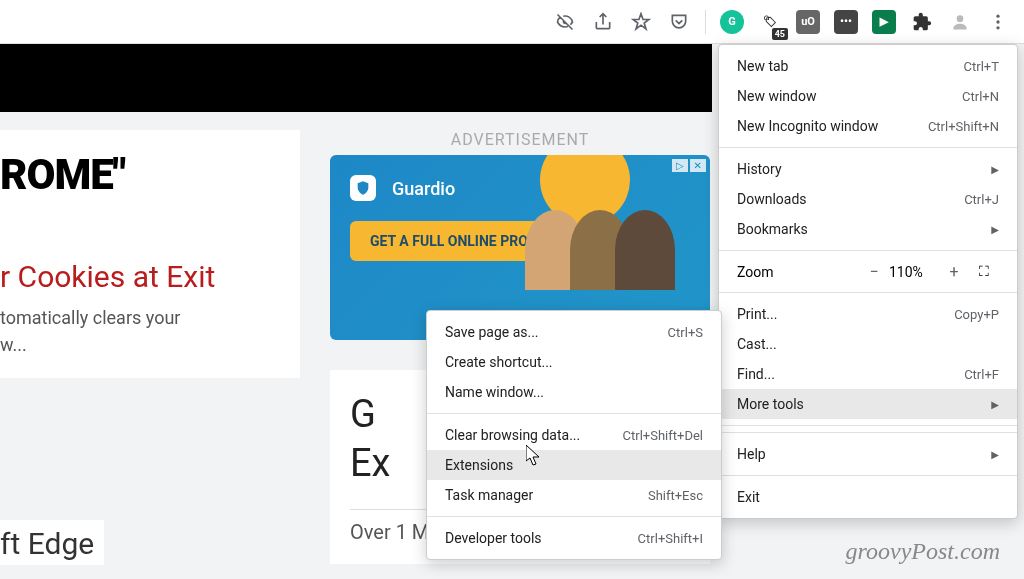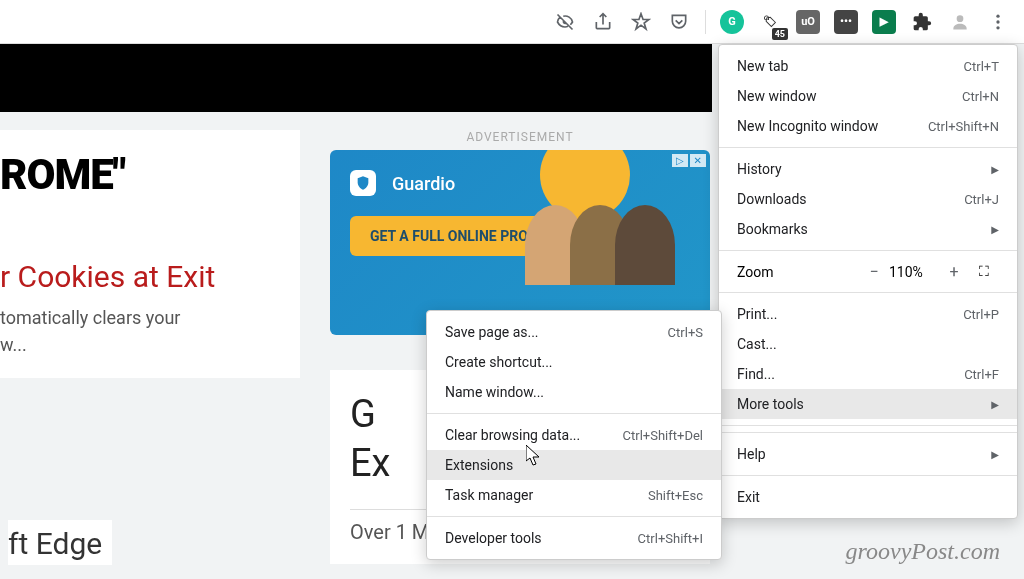--- a/index.html
+++ b/index.html
@@ -10,24 +10,24 @@
 .toolbar-icon svg { width: 20px; height: 20px; }
 .badge { position: absolute; bottom: -2px; right: -2px; background: #333; color: #fff; font-size: 9px; padding: 1px 3px; border-radius: 2px; font-weight: bold; }
 .ext-icon { width: 24px; height: 24px; border-radius: 4px; display: flex; align-items: center; justify-content: center; font-size: 11px; font-weight: bold; }
 
 .black-band { position: absolute; top: 44px; left: 0; width: 712px; height: 68px; background: #000; }
 
 .content-left { position: absolute; top: 130px; left: 0; width: 300px; background: #fff; padding: 20px 10px 20px 0; }
 .content-left h1 { font-size: 42px; font-weight: 900; letter-spacing: -1px; margin-bottom: 60px; }
 .content-left h2 { font-size: 30px; font-weight: 400; color: #b91c1c; margin-bottom: 10px; }
 .content-left p { font-size: 18px; color: #555; line-height: 1.5; }
-.edge-text { position: absolute; top: 520px; left: 0; font-size: 30px; color: #333; background: #fff; padding: 6px 10px 4px 0; margin-left: 8px; }
+.edge-text { position: absolute; top: 520px; left: 0; font-size: 30px; color: #333; background: #fff; padding: 6px 10px 4px 0; }
 
 .ad-section { position: absolute; top: 130px; left: 330px; width: 380px; }
-.ad-label { text-align: center; color: #aaa; font-size: 12px; letter-spacing: 1px; margin-bottom: 6px; }
+.ad-label { text-align: center; color: #aaa; font-size: 16px; letter-spacing: 1px; margin-bottom: 6px; }
 .ad-banner { height: 185px; background: linear-gradient(135deg, #1e88c7 0%, #2196c9 100%); border-radius: 6px; position: relative; overflow: hidden; padding: 20px; }
 .ad-logo { display: flex; align-items: center; gap: 16px; color: #fff; font-size: 18px; font-weight: 500; margin-bottom: 20px; }
 .ad-shield { width: 26px; height: 26px; background: #fff; border-radius: 6px; display: flex; align-items: center; justify-content: center; }
 .ad-cta { background: #f7b731; color: #1e4d6b; padding: 12px 20px; border-radius: 6px; font-weight: 700; font-size: 14px; display: inline-block; }
 .ad-circle { position: absolute; width: 90px; height: 90px; background: #f7b731; border-radius: 50%; top: -20px; right: 80px; }
 .ad-people { position: absolute; right: -10px; bottom: -10px; width: 180px; height: 140px; display: flex; }
 .person { width: 60px; height: 80px; border-radius: 50% 50% 0 0; margin-left: -15px; }
 .ad-close { position: absolute; top: 4px; right: 4px; display: flex; gap: 2px; }
 .ad-close span { background: rgba(255,255,255,0.8); padding: 1px 4px; font-size: 10px; color: #1e88c7; }
 
@@ -186,21 +186,21 @@
   <div class="zoom-row">
     <span class="zoom-label">Zoom</span>
     <span class="zoom-btn">−</span>
     <span class="zoom-val">110%</span>
     <span class="zoom-btn">+</span>
     <span class="zoom-full">⛶</span>
   </div>
   <div class="menu-sep"></div>
   <div class="menu-item">
       <span>Print...</span>
-      <span class="menu-shortcut">Ctrl+P</span>
+      <span class="menu-shortcut">Copy+P</span>
     </div>
   <div class="menu-item">
       <span>Cast...</span>
     </div>
   <div class="menu-item">
       <span>Find...</span>
       <span class="menu-shortcut">Ctrl+F</span>
     </div>
   <div class="menu-item highlighted">
       <span>More tools</span>

